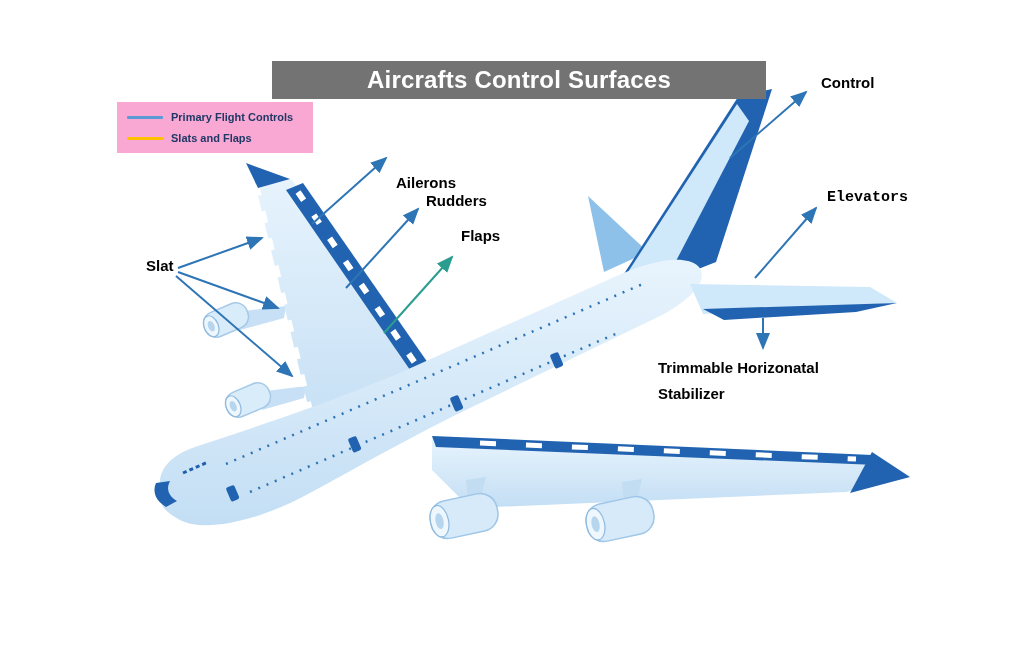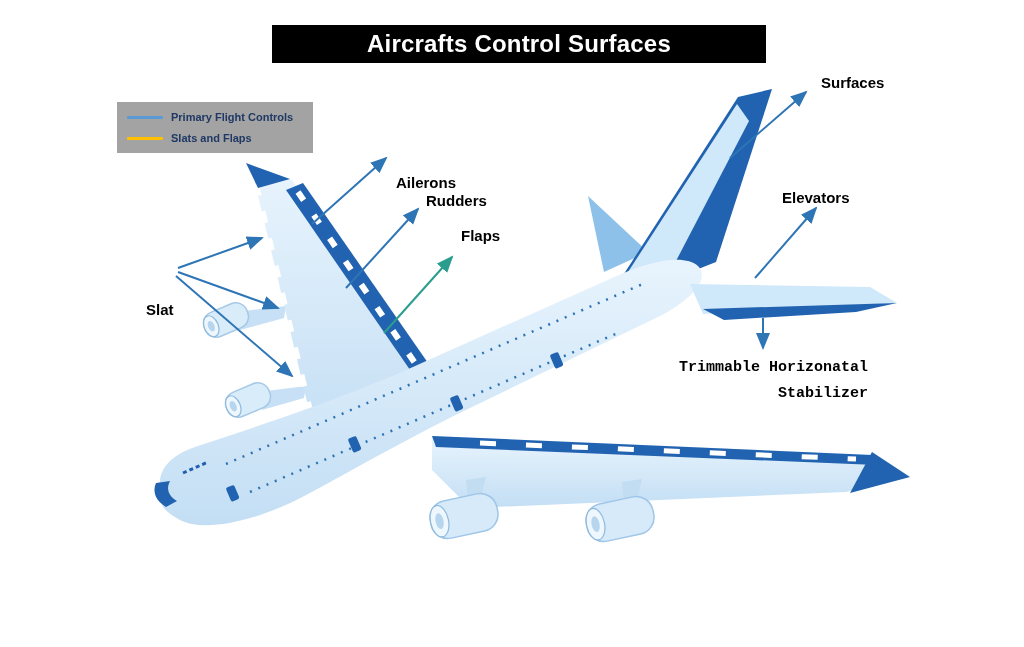--- a/index.html
+++ b/index.html
@@ -21,24 +21,24 @@
   .legend-line{width:36px;height:3px;border-radius:1px;flex:0 0 auto;}
   .legend-line.blue{background:#5b9bd5;}
   .legend-line.yellow{background:#ffc000;}
   .legend-label{font-size:11px;font-weight:700;color:#1f3864;white-space:nowrap;}
   .label{
     position:absolute;color:#000000;font-size:15px;font-weight:700;white-space:nowrap;
   }
   .label-ailerons{left:396px;top:146px;margin-top:28px;}
   .label-spoilers{left:426px;top:192px;}
   .label-flaps{left:461px;top:227px;}
-  .label-slat{left:146px;top:257px;margin-top:44px;}
+  .label-slat{left:146px;top:257px;}
   .label-rudders{left:821px;top:74px;}
-  .label-elevators{left:782px;top:189px;}
-  .label-ths{left:658px;top:355px;width:210px;white-space:normal;text-align:right;line-height:1.7;font-family:Liberation Mono, monospace;}
+  .label-elevators{left:827px;top:189px;font-family:Liberation Mono, monospace;}
+  .label-ths{left:658px;top:355px;width:210px;white-space:normal;text-align:left;line-height:1.7;}
 </style>
 </head>
 <body>
 
 <div class="stage">
 
   <svg class="art" viewBox="0 0 1024 647" aria-hidden="true">
     <defs>
       <linearGradient id="lg-light" x1="0" y1="0" x2="0" y2="1">
         <stop offset="0" stop-color="#e8f4fd"></stop>
@@ -120,36 +120,36 @@
       <line x1="384" y1="333" x2="452" y2="257" stroke="#2a9d8f" marker-end="url(#ah-teal)"></line>
       <line x1="178" y1="268" x2="262" y2="238" stroke="#2e75b6" marker-end="url(#ah-blue)"></line>
       <line x1="178" y1="272" x2="278" y2="308" stroke="#2e75b6" marker-end="url(#ah-blue)"></line>
       <line x1="176" y1="276" x2="292" y2="376" stroke="#2e75b6" marker-end="url(#ah-blue)"></line>
       <line x1="730" y1="158" x2="806" y2="92" stroke="#2e75b6" marker-end="url(#ah-blue)"></line>
       <line x1="755" y1="278" x2="816" y2="208" stroke="#2e75b6" marker-end="url(#ah-blue)"></line>
       <line x1="763" y1="318" x2="763" y2="348" stroke="#2e75b6" marker-end="url(#ah-blue)"></line>
     </g>
   </svg>
 
-  <div class="title-bar" style="background: #000000;">
+  <div class="title-bar" style="background: #737373; margin-top: 36px;">
     <span class="title-text">Aircrafts Control Surfaces</span>
   </div>
 
-  <div class="legend" style="background: #a3a3a3;">
+  <div class="legend" style="background: #f9a8d4;">
     <div class="legend-row">
       <span class="legend-line blue" style="background: rgb(91, 155, 213);"></span>
       <span class="legend-label">Primary Flight Controls</span>
     </div>
     <div class="legend-row">
       <span class="legend-line yellow" style="background: rgb(255, 192, 0);"></span>
       <span class="legend-label">Slats and Flaps</span>
     </div>
   </div>
 
   <div class="label label-ailerons">Ailerons</div>
   <div class="label label-spoilers">Rudders</div>
   <div class="label label-flaps">Flaps</div>
   <div class="label label-slat">Slat</div>
-  <div class="label label-rudders">Surfaces</div>
+  <div class="label label-rudders">Control</div>
   <div class="label label-elevators">Elevators</div>
   <div class="label label-ths">Trimmable Horizonatal Stabilizer</div>
 
 </div>
 
 </body></html>

